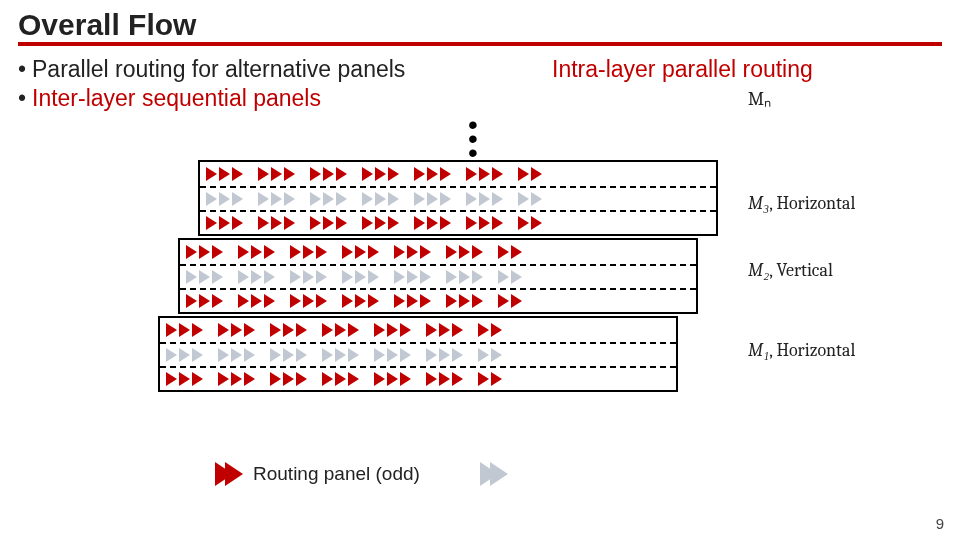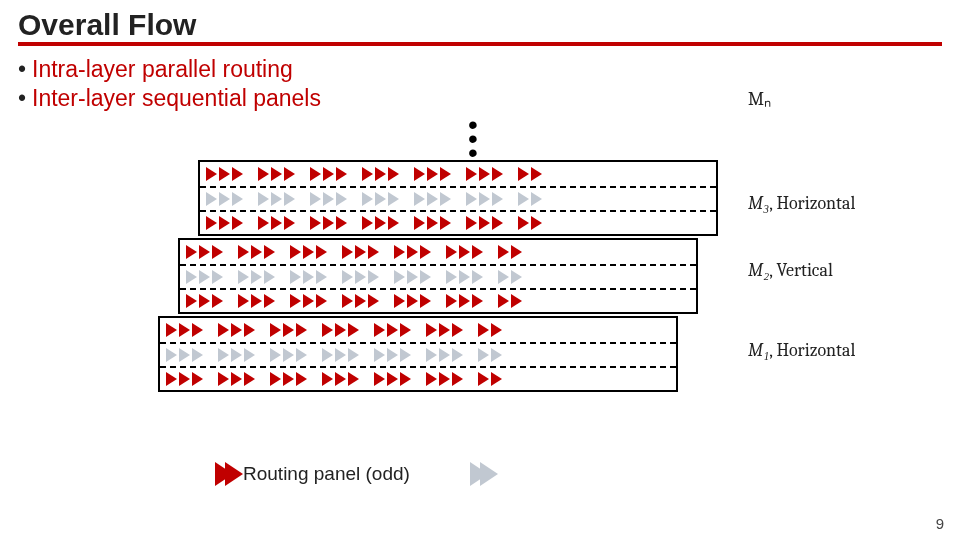--- a/index.html
+++ b/index.html
@@ -28,33 +28,34 @@
   .layer.l1{left:0;top:156px;z-index:3}
   
   .labels{position:absolute;left:730px;top:0;font-size:18px;color:#222;font-family:Cambria,Georgia,serif}
   .labels div{position:absolute;white-space:nowrap}
   .lab-n{top:-34px;}
   .lab3{top:73px}
   .lab2{top:140px}
   .lab1{top:220px}
   .labels i{font-style:italic}
   .legend{position:absolute;left:215px;top:462px;display:flex;align-items:center;gap:60px;font-size:19px;color:#222}
-  .legend .item{display:flex;align-items:center;}
+  .legend .item{display:flex;align-items:center;gap:10px}
   .legend .glyph{display:inline-flex}
   .pagenum{position:absolute;right:16px;bottom:8px;font-size:15px;color:#444}
 </style>
 </head>
 <body>
 
 <div class="slide">
   <div class="title">Overall Flow</div>
 
   <div class="bullets">
     <div class="row">
       <span class="dot">•</span>
+      <span class="left">Parallel routing for alternative panels</span>
       <span class="right">Intra-layer parallel routing</span>
     </div>
     <div class="row">
       <span class="dot">•</span>
       <span class="right">Inter-layer sequential panels</span>
     </div>
   </div>
 
   <div class="diagram-wrap">
     <div class="vdots">

